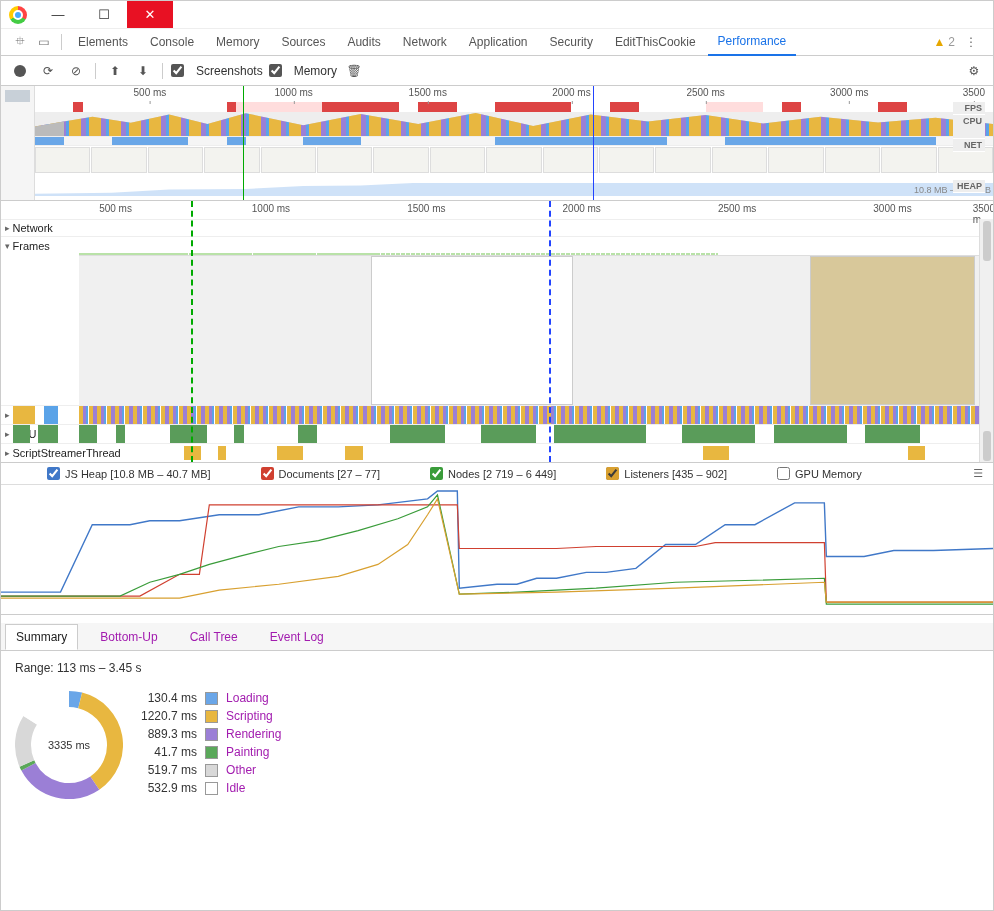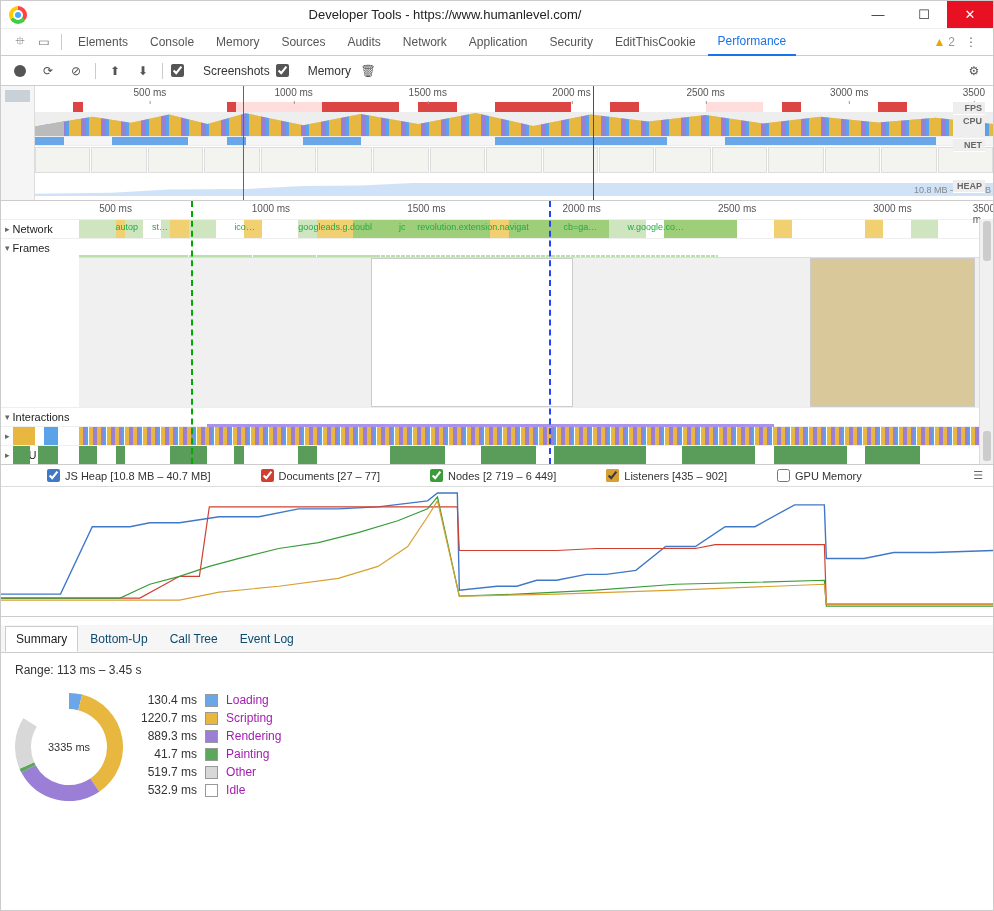--- a/index.html
+++ b/index.html
@@ -23,21 +23,21 @@
 .tabs .warn { margin-left:auto; display:flex; align-items:center; gap:3px; color:#999; }
 .tabs .warn .tri { color:#e6a700; }
 .tabs .dots { margin:0 8px; color:#666; }
 
 
 .toolbar { height:30px; display:flex; align-items:center; padding:0 8px; border-bottom:1px solid #ccc; gap:6px; }
 .toolbar .ibtn { width:22px; height:22px; display:flex; align-items:center; justify-content:center; color:#555; border-radius:2px; }
 .toolbar .ibtn.rec { color:#333; }
 .toolbar .ibtn.rec::before { content:''; width:12px; height:12px; border-radius:50%; background:#555; }
 .toolbar .sep { width:1px; height:16px; background:#ccc; margin:0 2px; }
-.toolbar label { display:flex; align-items:center; gap:19px; color:#333; }
+.toolbar label { display:flex; align-items:center; gap:12px; color:#333; }
 .toolbar input[type=checkbox]{ accent-color:#555; }
 .toolbar .gear { margin-left:auto; }
 
 
 .overview { height:115px; border-bottom:1px solid #ccc; position:relative; background:#fff; display:flex; }
 .overview .gutter { width:34px; background:#f5f5f5; border-right:1px solid #ddd; position:relative; }
 .overview .gutter::after{ content:''; position:absolute; top:4px; left:4px; right:4px; height:12px; background:#c8d0d8; }
 .overview .body { flex:1; position:relative; }
 .ruler { height:16px; position:relative; font-size:10px; color:#555; }
 .ruler span { position:absolute; top:1px; transform:translateX(-50%); }
@@ -105,41 +105,40 @@
 
 
 .mem-legend{ height:22px; display:flex; align-items:center; gap:14px; padding:0 10px; border-bottom:1px solid #ddd; font-size:11px; }
 .mem-legend label{ display:flex; align-items:center; gap:5px;padding-left:36px; }
 .mem-legend input{ width:13px; height:13px; }
 .mem-legend .sib{ margin-left:auto; color:#666; }
 .mem-chart{ height:130px; position:relative; border-bottom:1px solid #ccc; }
 .mem-chart svg{ width:100%; height:100%; }
 
 
-.btabs{ height:28px; display:flex; align-items:center; border-bottom:1px solid #ccc; background:#f6f6f6; padding-left:4px; gap:2px; font-size:12px; }
-.btabs .btab{ padding:5px 10px; color:#0c4a6e; }
+.btabs{ height:28px; display:flex; align-items:center; border-bottom:1px solid #ccc; background:#f6f6f6; padding-left:4px; gap:12px; font-size:12px; }
+.btabs .btab{ padding:5px 10px; color:#a21caf; }
 .btabs .btab.active{ background:#fff; border:1px solid #ccc; border-bottom:1px solid #fff; margin-bottom:-1px; color:#222; }
 
 
 .summary{ padding:10px 14px; }
 .summary .range{ margin-bottom:16px; }
 .summary .row{ display:flex; align-items:flex-start; gap:18px; }
 .donut{ width:108px; height:108px; position:relative; }
 .donut .center{ position:absolute; inset:28px; border-radius:50%; background:#fff; display:flex; align-items:center; justify-content:center; font-size:11px; }
 .legend{ display:grid; grid-template-columns:auto auto auto; gap:4px 8px; align-items:center; font-size:12px; }
 .legend .ms{ text-align:right; color:#333; }
 .legend .sw{ width:13px; height:13px; border:1px solid #999; }
 .legend .nm{ color:#a21caf; }
 </style>
 </head>
 <body>
 
 <div class="titlebar">
   <div class="chrome-icon"></div>
-  <div class="title">Developer Tools - https://www.humanlevel.com/</div>
   <div class="winbtns">
     <div>—</div>
     <div>☐</div>
     <div class="close">✕</div>
   </div>
 </div>
 
 <div class="tabs">
   <div class="ibtn">⯐</div>
   <div class="ibtn">▭</div>
@@ -237,66 +236,60 @@
     <span style="left:21%">1000 ms</span>
     <span style="left:38%">1500 ms</span>
     <span style="left:55%">2000 ms</span>
     <span style="left:72%">2500 ms</span>
     <span style="left:89%">3000 ms</span>
     <span style="left:99%">3500 m</span>
   </div>
 
   <div class="trk">
     <div class="lbl">Network</div>
-    <div class="lane net-lane">
-      <span style="left:4%">autop</span>
-      <span style="left:8%">st…</span>
-      <span style="left:17%">ico…</span>
-      <span style="left:24%">googleads.g.doubl</span>
-      <span style="left:35%">jc</span>
-      <span style="left:37%">revolution.extension.navigat</span>
-      <span style="left:53%">cb=ga…</span>
-      <span style="left:60%">w.google.co…</span>
-    </div>
   </div>
 
   <div class="trk open">
     <div class="lbl">Frames</div>
     <div class="lane frames-lane">
       <div style="width:12%"></div>
       <div style="width:7%">178.1 ms</div>
       <div style="width:7%">127.2 ms</div>
       <div style="width:7%">178.0 ms</div>
       <div style="width:37%;background:repeating-linear-gradient(90deg,#b9e2a8 0 4px,#fff 4px 5px)"></div>
     </div>
   </div>
   <div class="frames-screens">
     <div class="shot" style="left:32%;width:22%"></div>
     <div class="shot" style="left:80%;width:18%;background:#d8c89a"></div>
   </div>
 
-  <div class="trk open">
-    <div class="lbl">Interactions</div>
-    <div class="lane inter-lane">
-      <div class="ani">Animation</div>
-      <div class="bar" style="left:14%;width:62%"></div>
-    </div>
-  </div>
 
   <div class="trk">
     <div class="lbl">Main</div>
     <div class="lane main-lane"></div>
   </div>
 
 
   <div class="trk">
     <div class="lbl">GPU</div>
     <div class="lane gpu-lane"></div>
   </div>
 
+  <div class="trk">
+    <div class="lbl" style="width:140px">ScriptStreamerThread</div>
+    <div class="lane sst-lane">
+      <div style="left:5%;width:2%"></div>
+      <div style="left:9%;width:1%"></div>
+      <div style="left:16%;width:3%"></div>
+      <div style="left:24%;width:2%"></div>
+      <div style="left:66%;width:3%"></div>
+      <div style="left:90%;width:2%"></div>
+    </div>
+  </div>
 
   <div class="vline-g" style="left:190px"></div>
   <div class="vline-b" style="left:548px"></div>
   <div class="tracks-scrolls">
       <div style="height:40px"></div>
       <div style="height:30px;margin-top:170px"></div>
     </div>
 </div>
 
 <div class="mem-legend">

